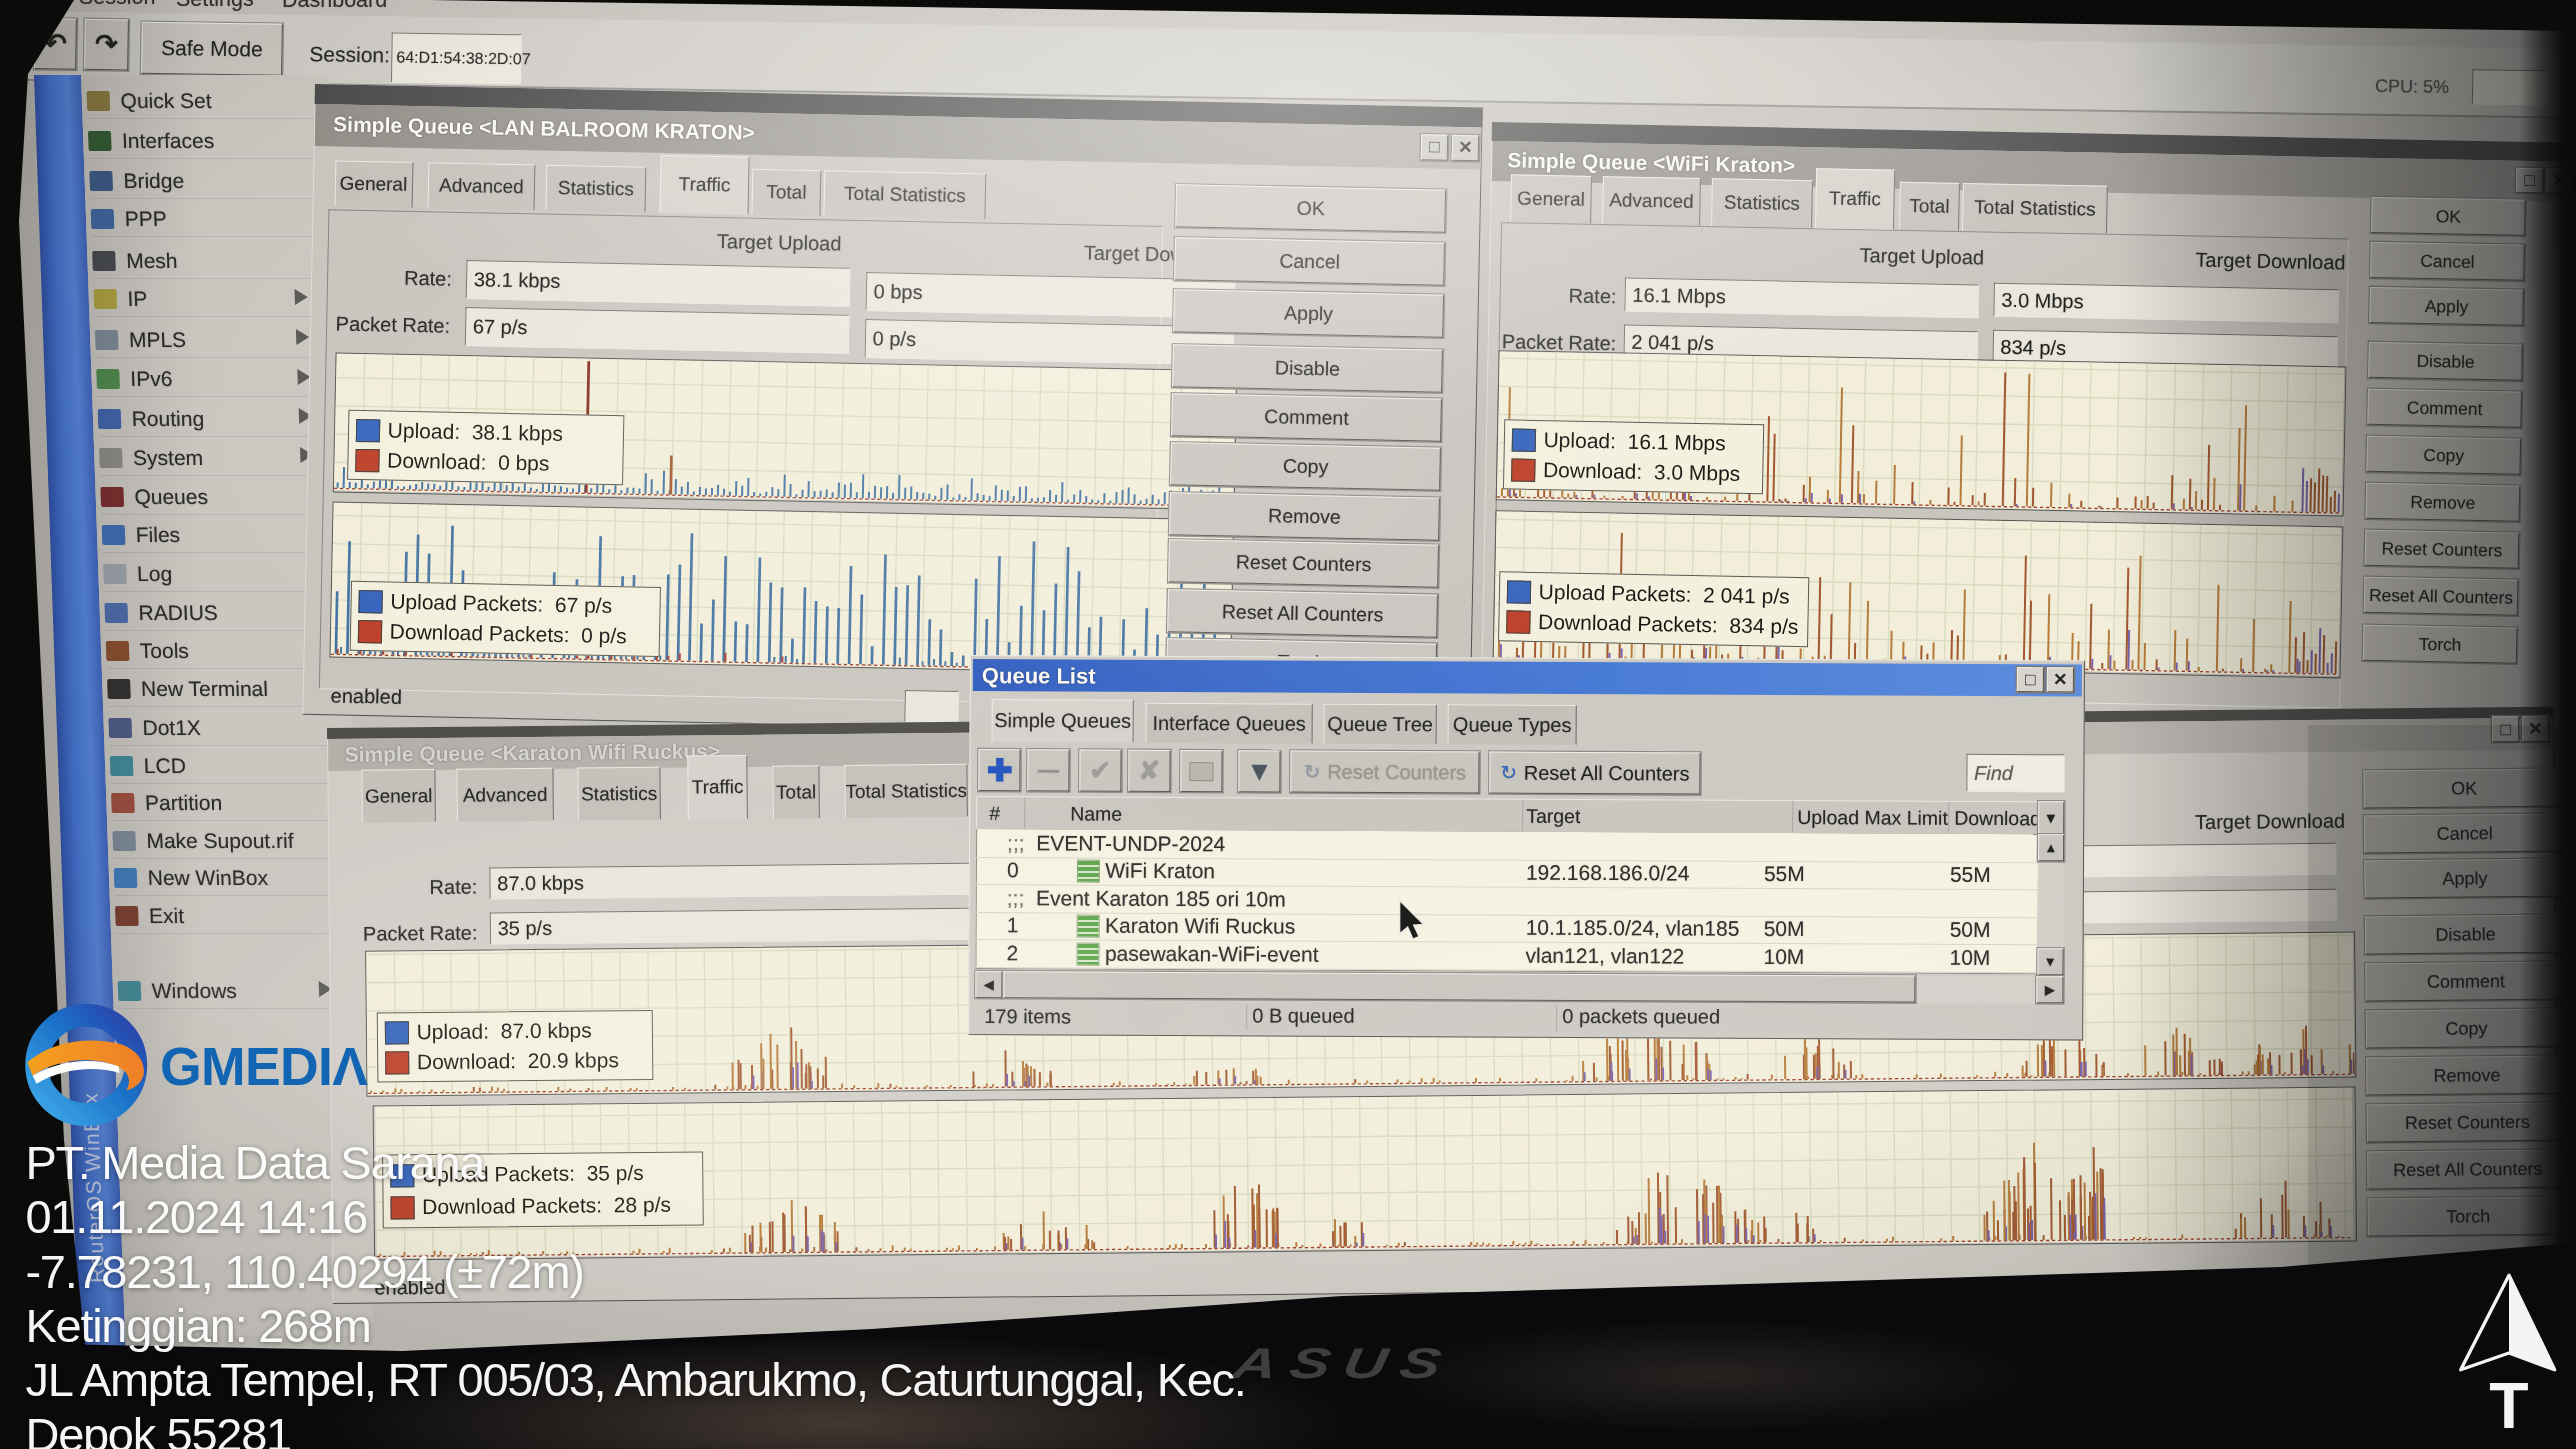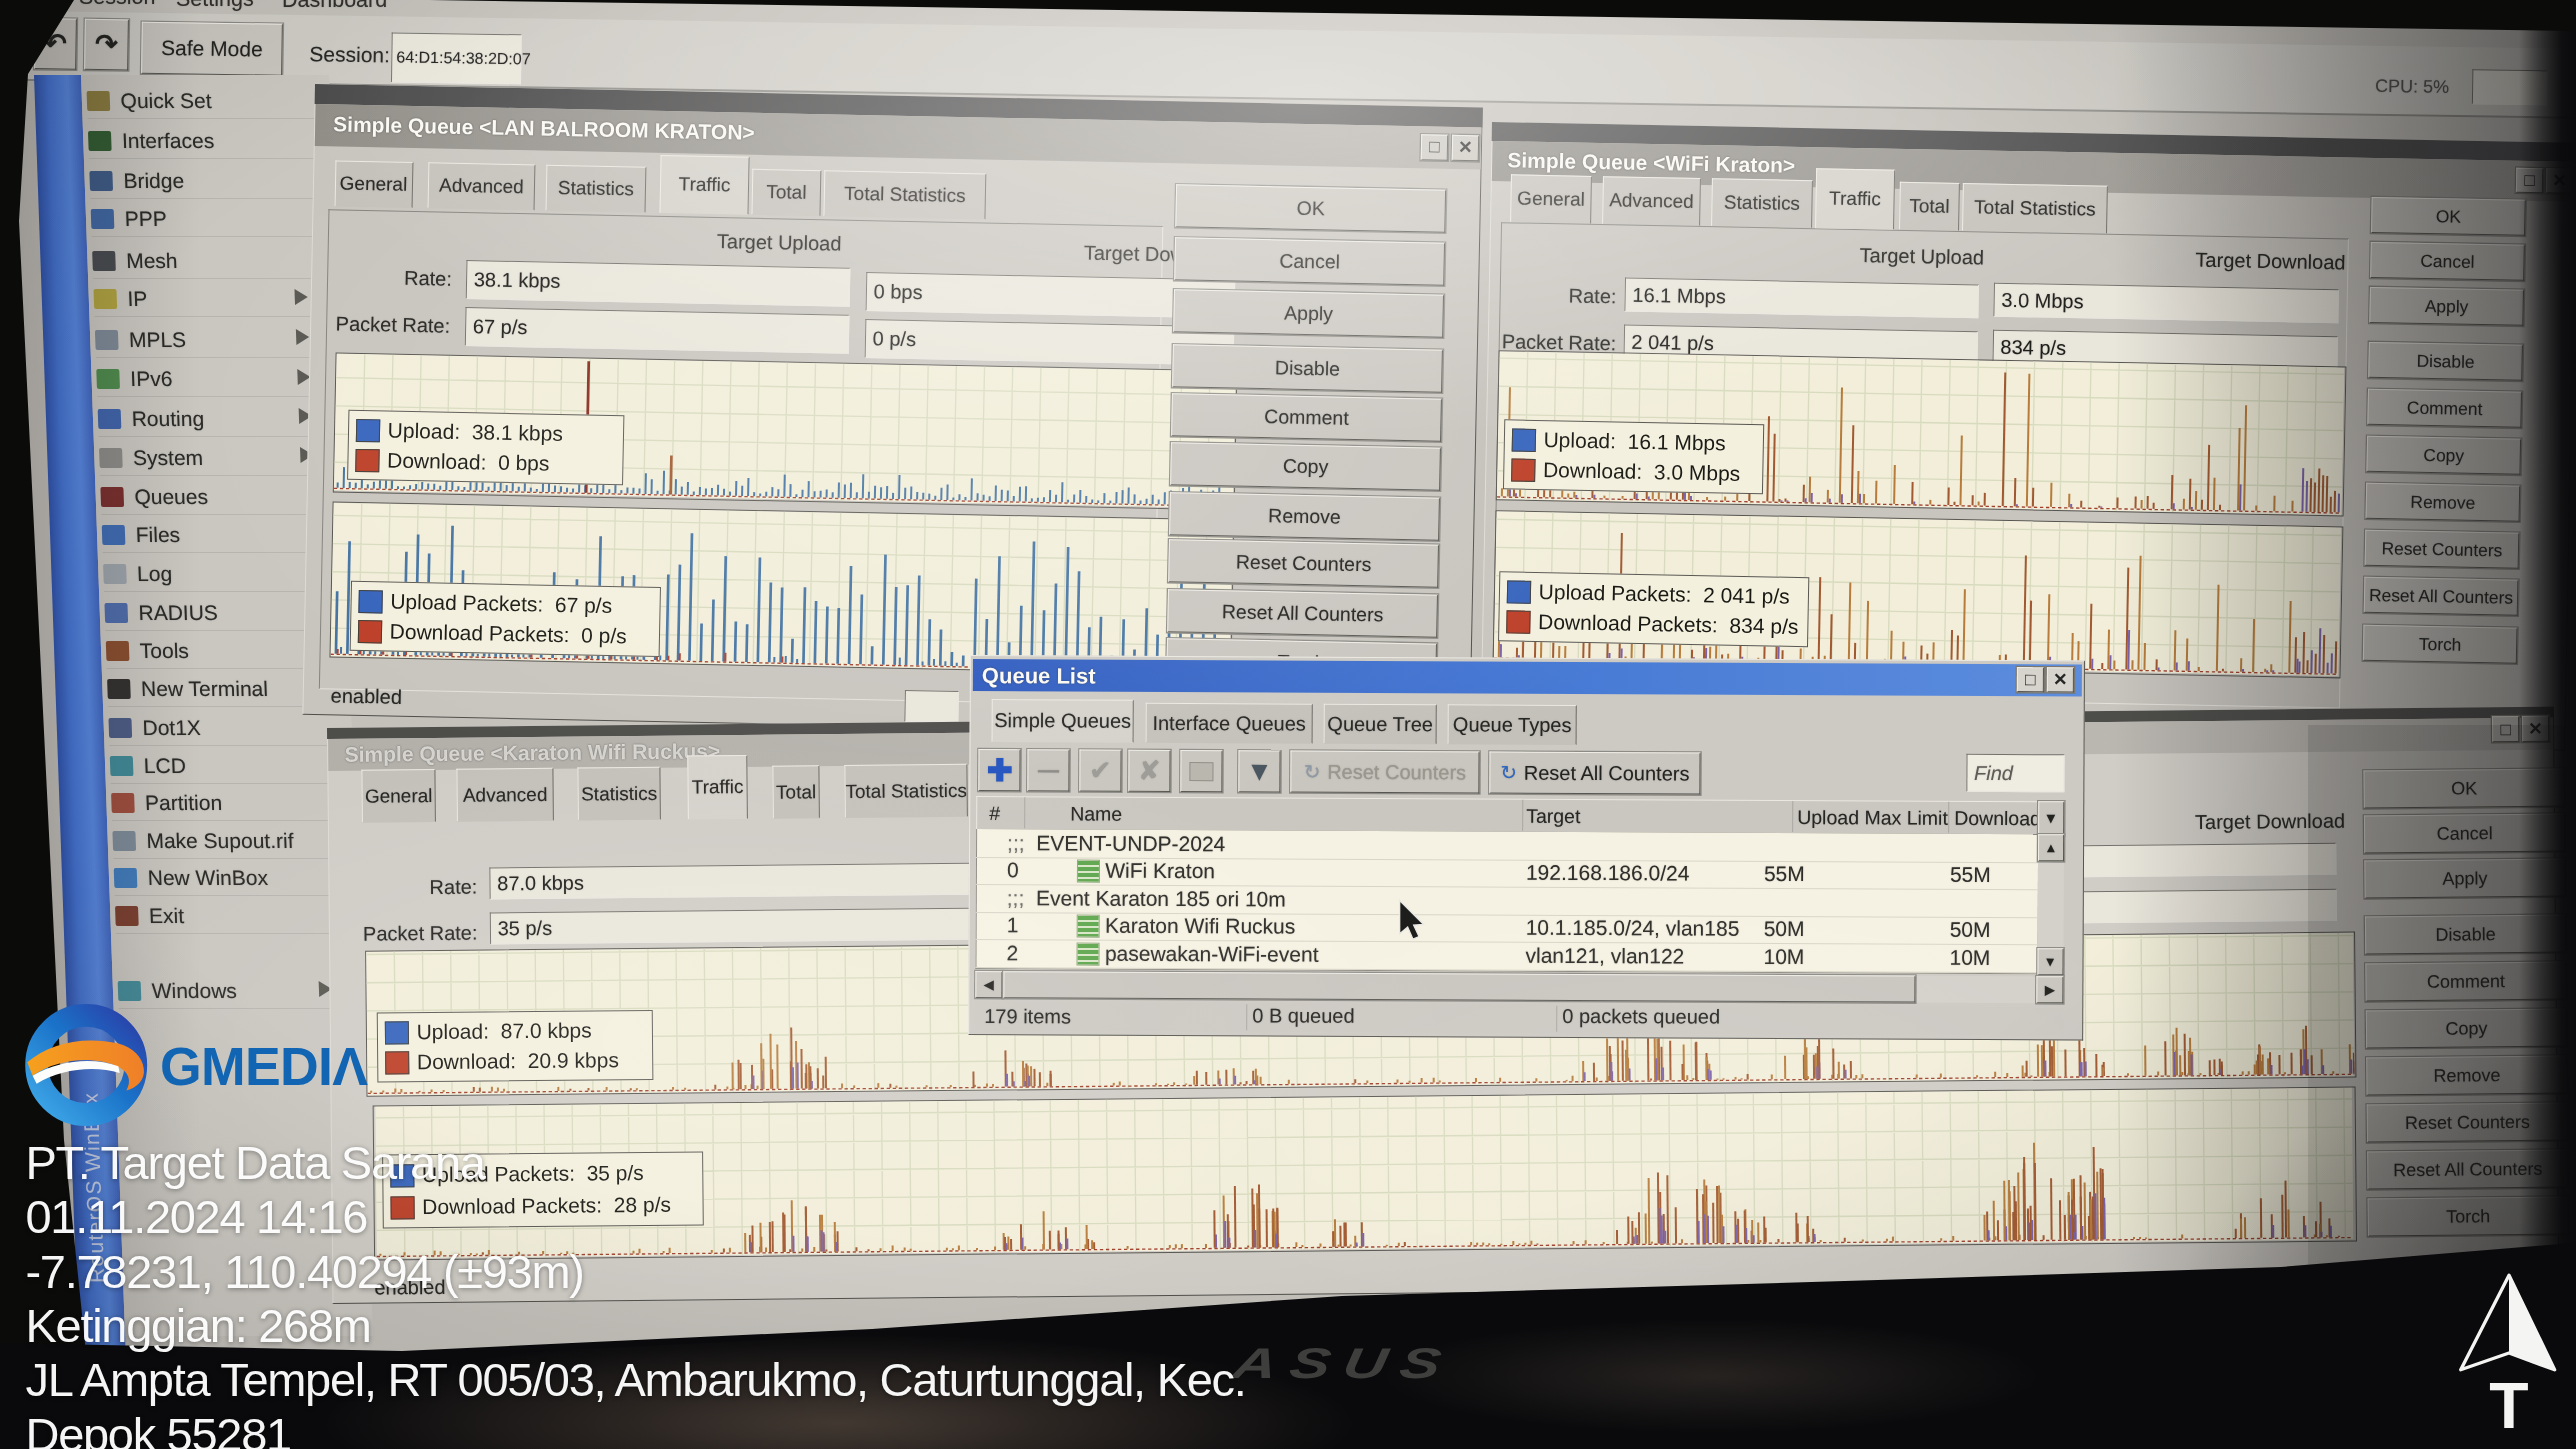--- a/index.html
+++ b/index.html
@@ -1496,18 +1496,18 @@
 <linearGradient id="go" x1="0" y1="0" x2="1" y2="0">
         <stop offset="0" stop-color="#f6a01e"></stop>
         <stop offset="1" stop-color="#ef7f28"></stop>
       </linearGradient>
     </defs>
 <circle cx="100" cy="106" r="74" fill="none" stroke="url(#gb)" stroke-width="34"></circle>
 <path d="M12 102 C45 74 95 62 148 74 C170 80 184 94 186 112 C188 128 176 140 160 144 C168 130 164 116 146 108 C110 92 58 96 20 122 Z" fill="url(#go)"></path>
 <path d="M20 122 C60 98 112 94 148 108 L150 118 C112 106 62 112 26 134 Z" fill="#fdfdfb"></path>
 <text x="210" y="136" font-family="Liberation Sans,sans-serif" font-size="80" font-weight="bold" fill="#1165b2" letter-spacing="-1">GMEDIΛ</text>
 </svg>
-<div style="position:absolute;left:25.5px;top:1135px;font-size:47px;letter-spacing:-1.3px;color:rgba(255,255,255,.96);white-space:nowrap;text-shadow:0 1.3px 5.4px rgba(0,0,0,.4)">PT. Target Data Sarana</div>
+<div style="position:absolute;left:25.5px;top:1135px;font-size:47px;letter-spacing:-1.3px;color:rgba(255,255,255,.96);white-space:nowrap;text-shadow:0 1.3px 5.4px rgba(0,0,0,.4)">PT. Media Data Sarana</div>
 <div style="position:absolute;left:25.5px;top:1189px;font-size:47px;letter-spacing:-1.3px;color:rgba(255,255,255,.96);white-space:nowrap;text-shadow:0 1.3px 5.4px rgba(0,0,0,.4)">01.11.2024 14:16</div>
-<div style="position:absolute;left:25.5px;top:1244px;font-size:47px;letter-spacing:-1.3px;color:rgba(255,255,255,.96);white-space:nowrap;text-shadow:0 1.3px 5.4px rgba(0,0,0,.4)">-7.78231, 110.40294 (±93m)</div>
+<div style="position:absolute;left:25.5px;top:1244px;font-size:47px;letter-spacing:-1.3px;color:rgba(255,255,255,.96);white-space:nowrap;text-shadow:0 1.3px 5.4px rgba(0,0,0,.4)">-7.78231, 110.40294 (±72m)</div>
 <div style="position:absolute;left:25.5px;top:1298px;font-size:47px;letter-spacing:-1.3px;color:rgba(255,255,255,.96);white-space:nowrap;text-shadow:0 1.3px 5.4px rgba(0,0,0,.4)">Ketinggian: 268m</div>
 <div style="position:absolute;left:25.5px;top:1352px;font-size:47px;letter-spacing:-1.3px;color:rgba(255,255,255,.96);white-space:nowrap;text-shadow:0 1.3px 5.4px rgba(0,0,0,.4)">JL Ampta Tempel, RT 005/03, Ambarukmo, Caturtunggal, Kec.</div>
 <div style="position:absolute;left:25.5px;top:1407px;font-size:47px;letter-spacing:-1.3px;color:rgba(255,255,255,.96);white-space:nowrap;text-shadow:0 1.3px 5.4px rgba(0,0,0,.4)">Depok 55281</div>
 
 </body></html>

